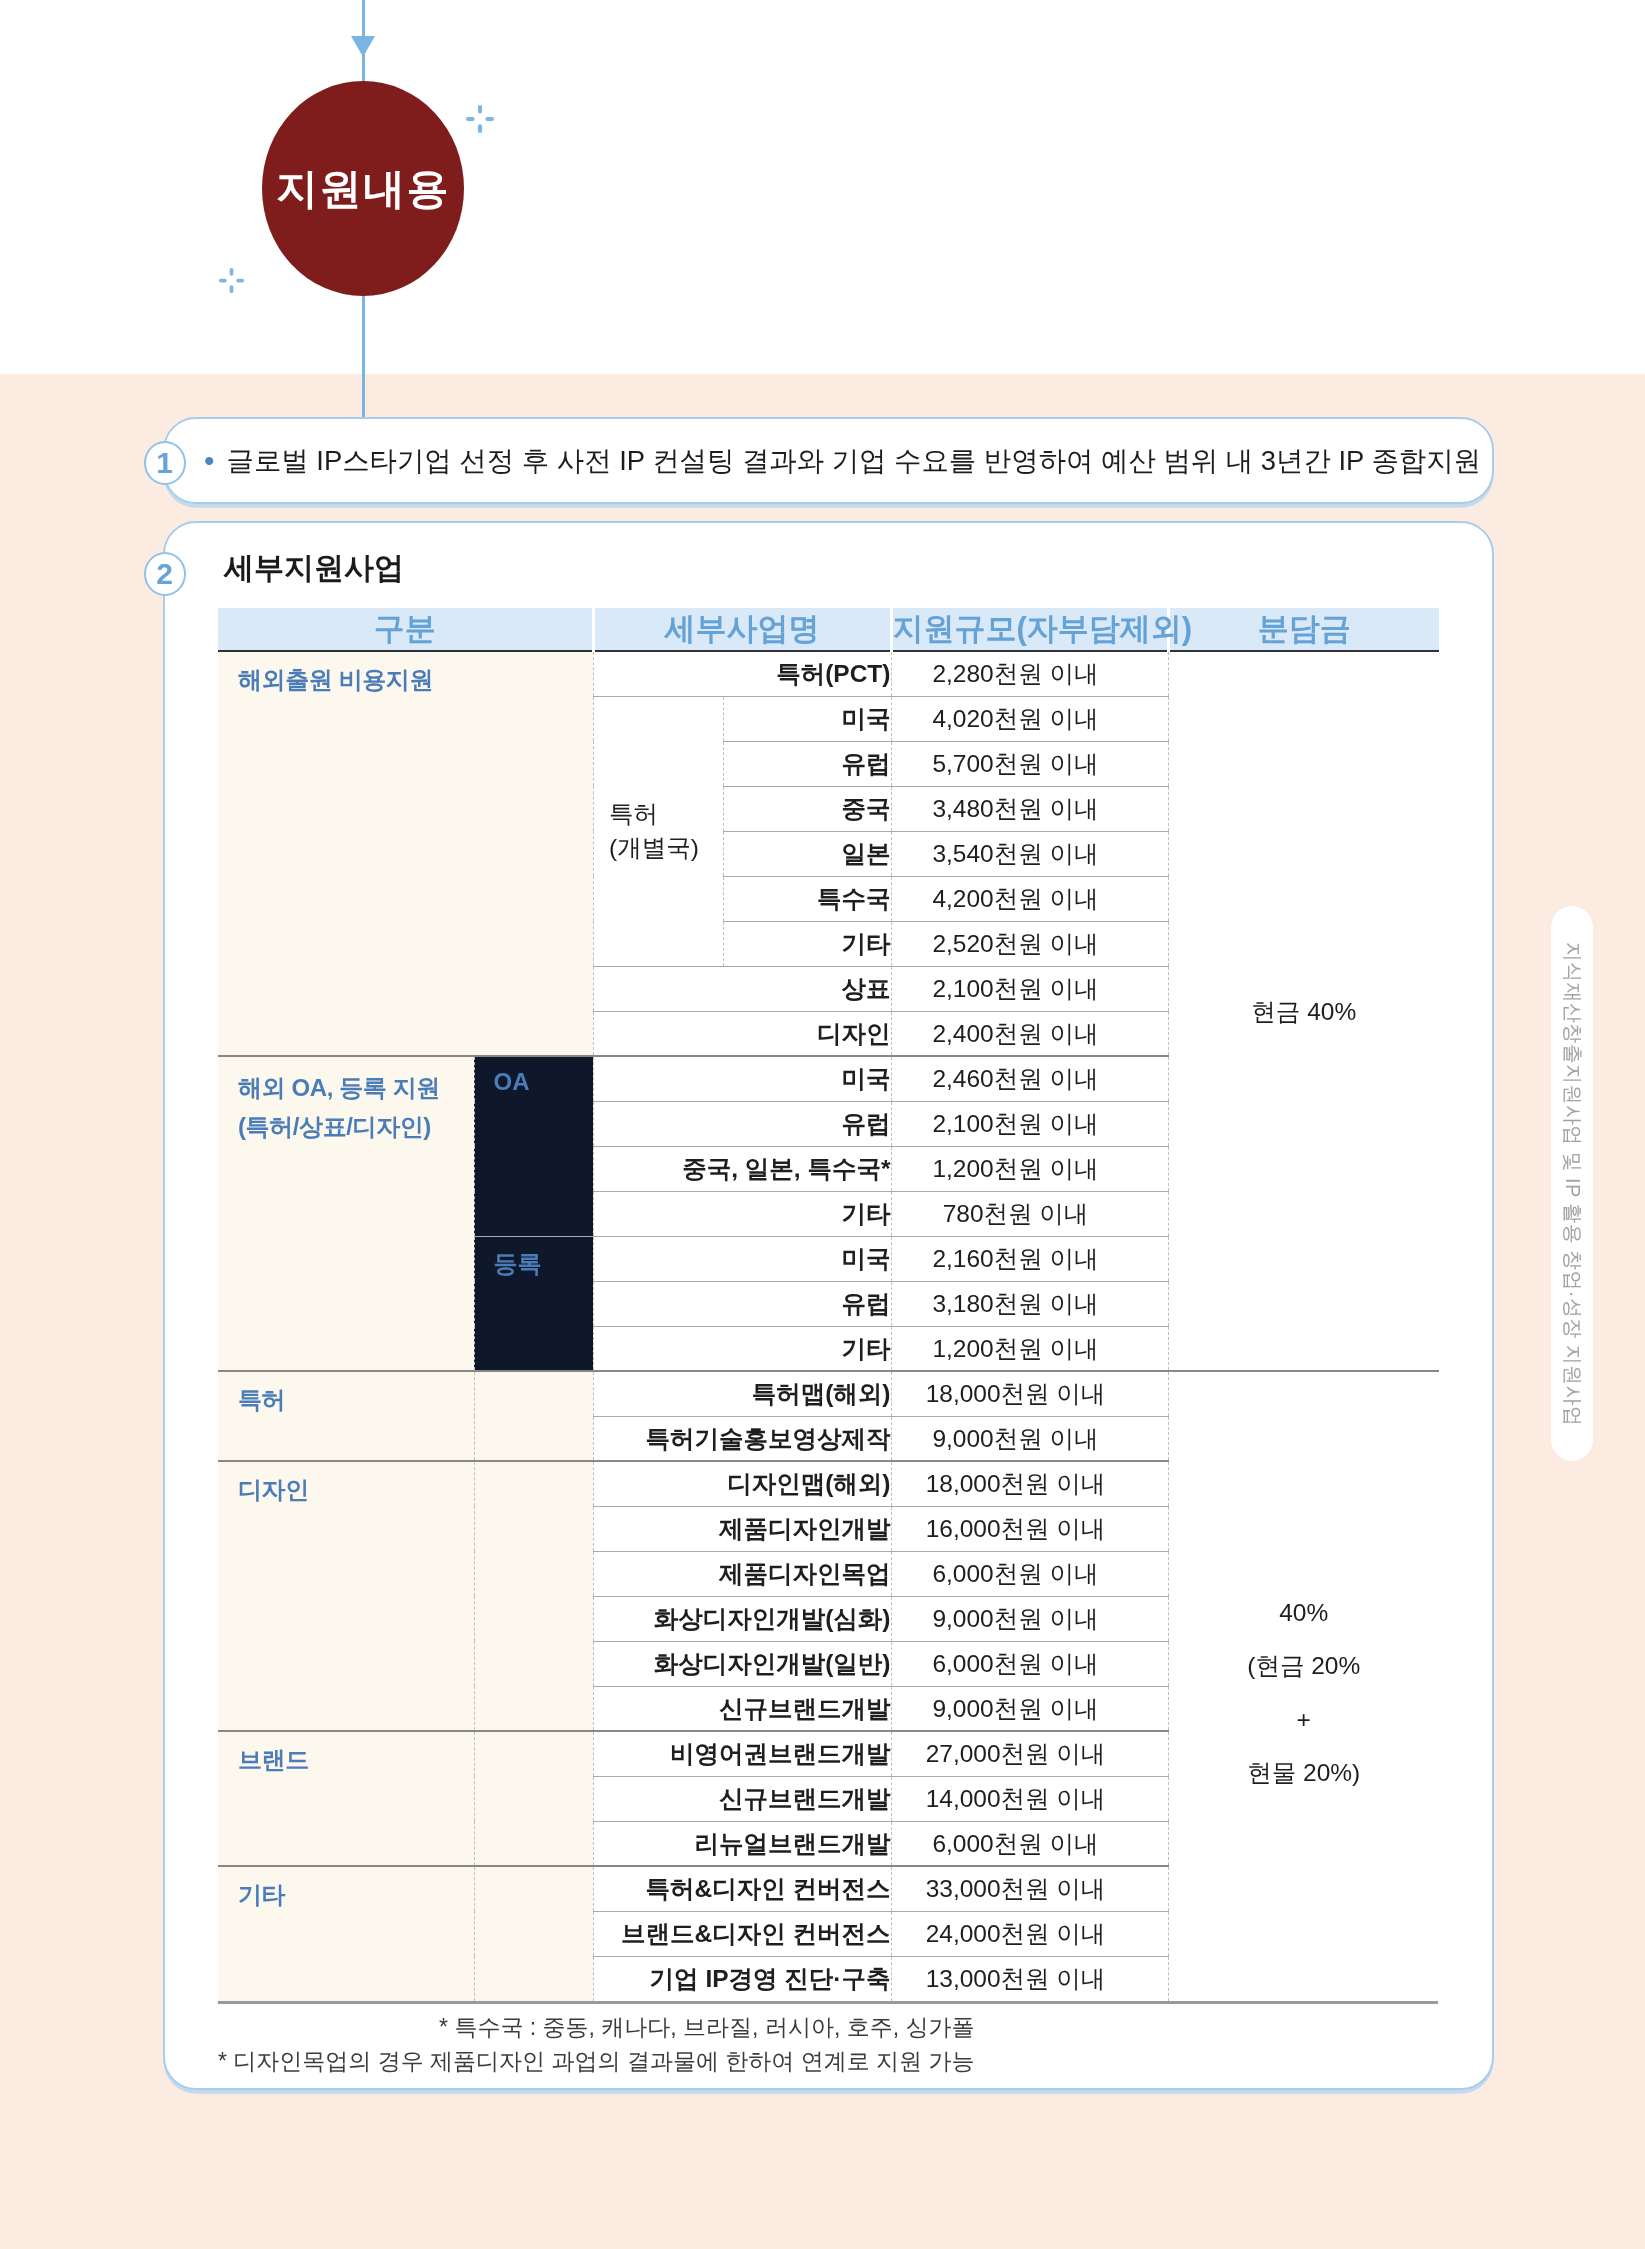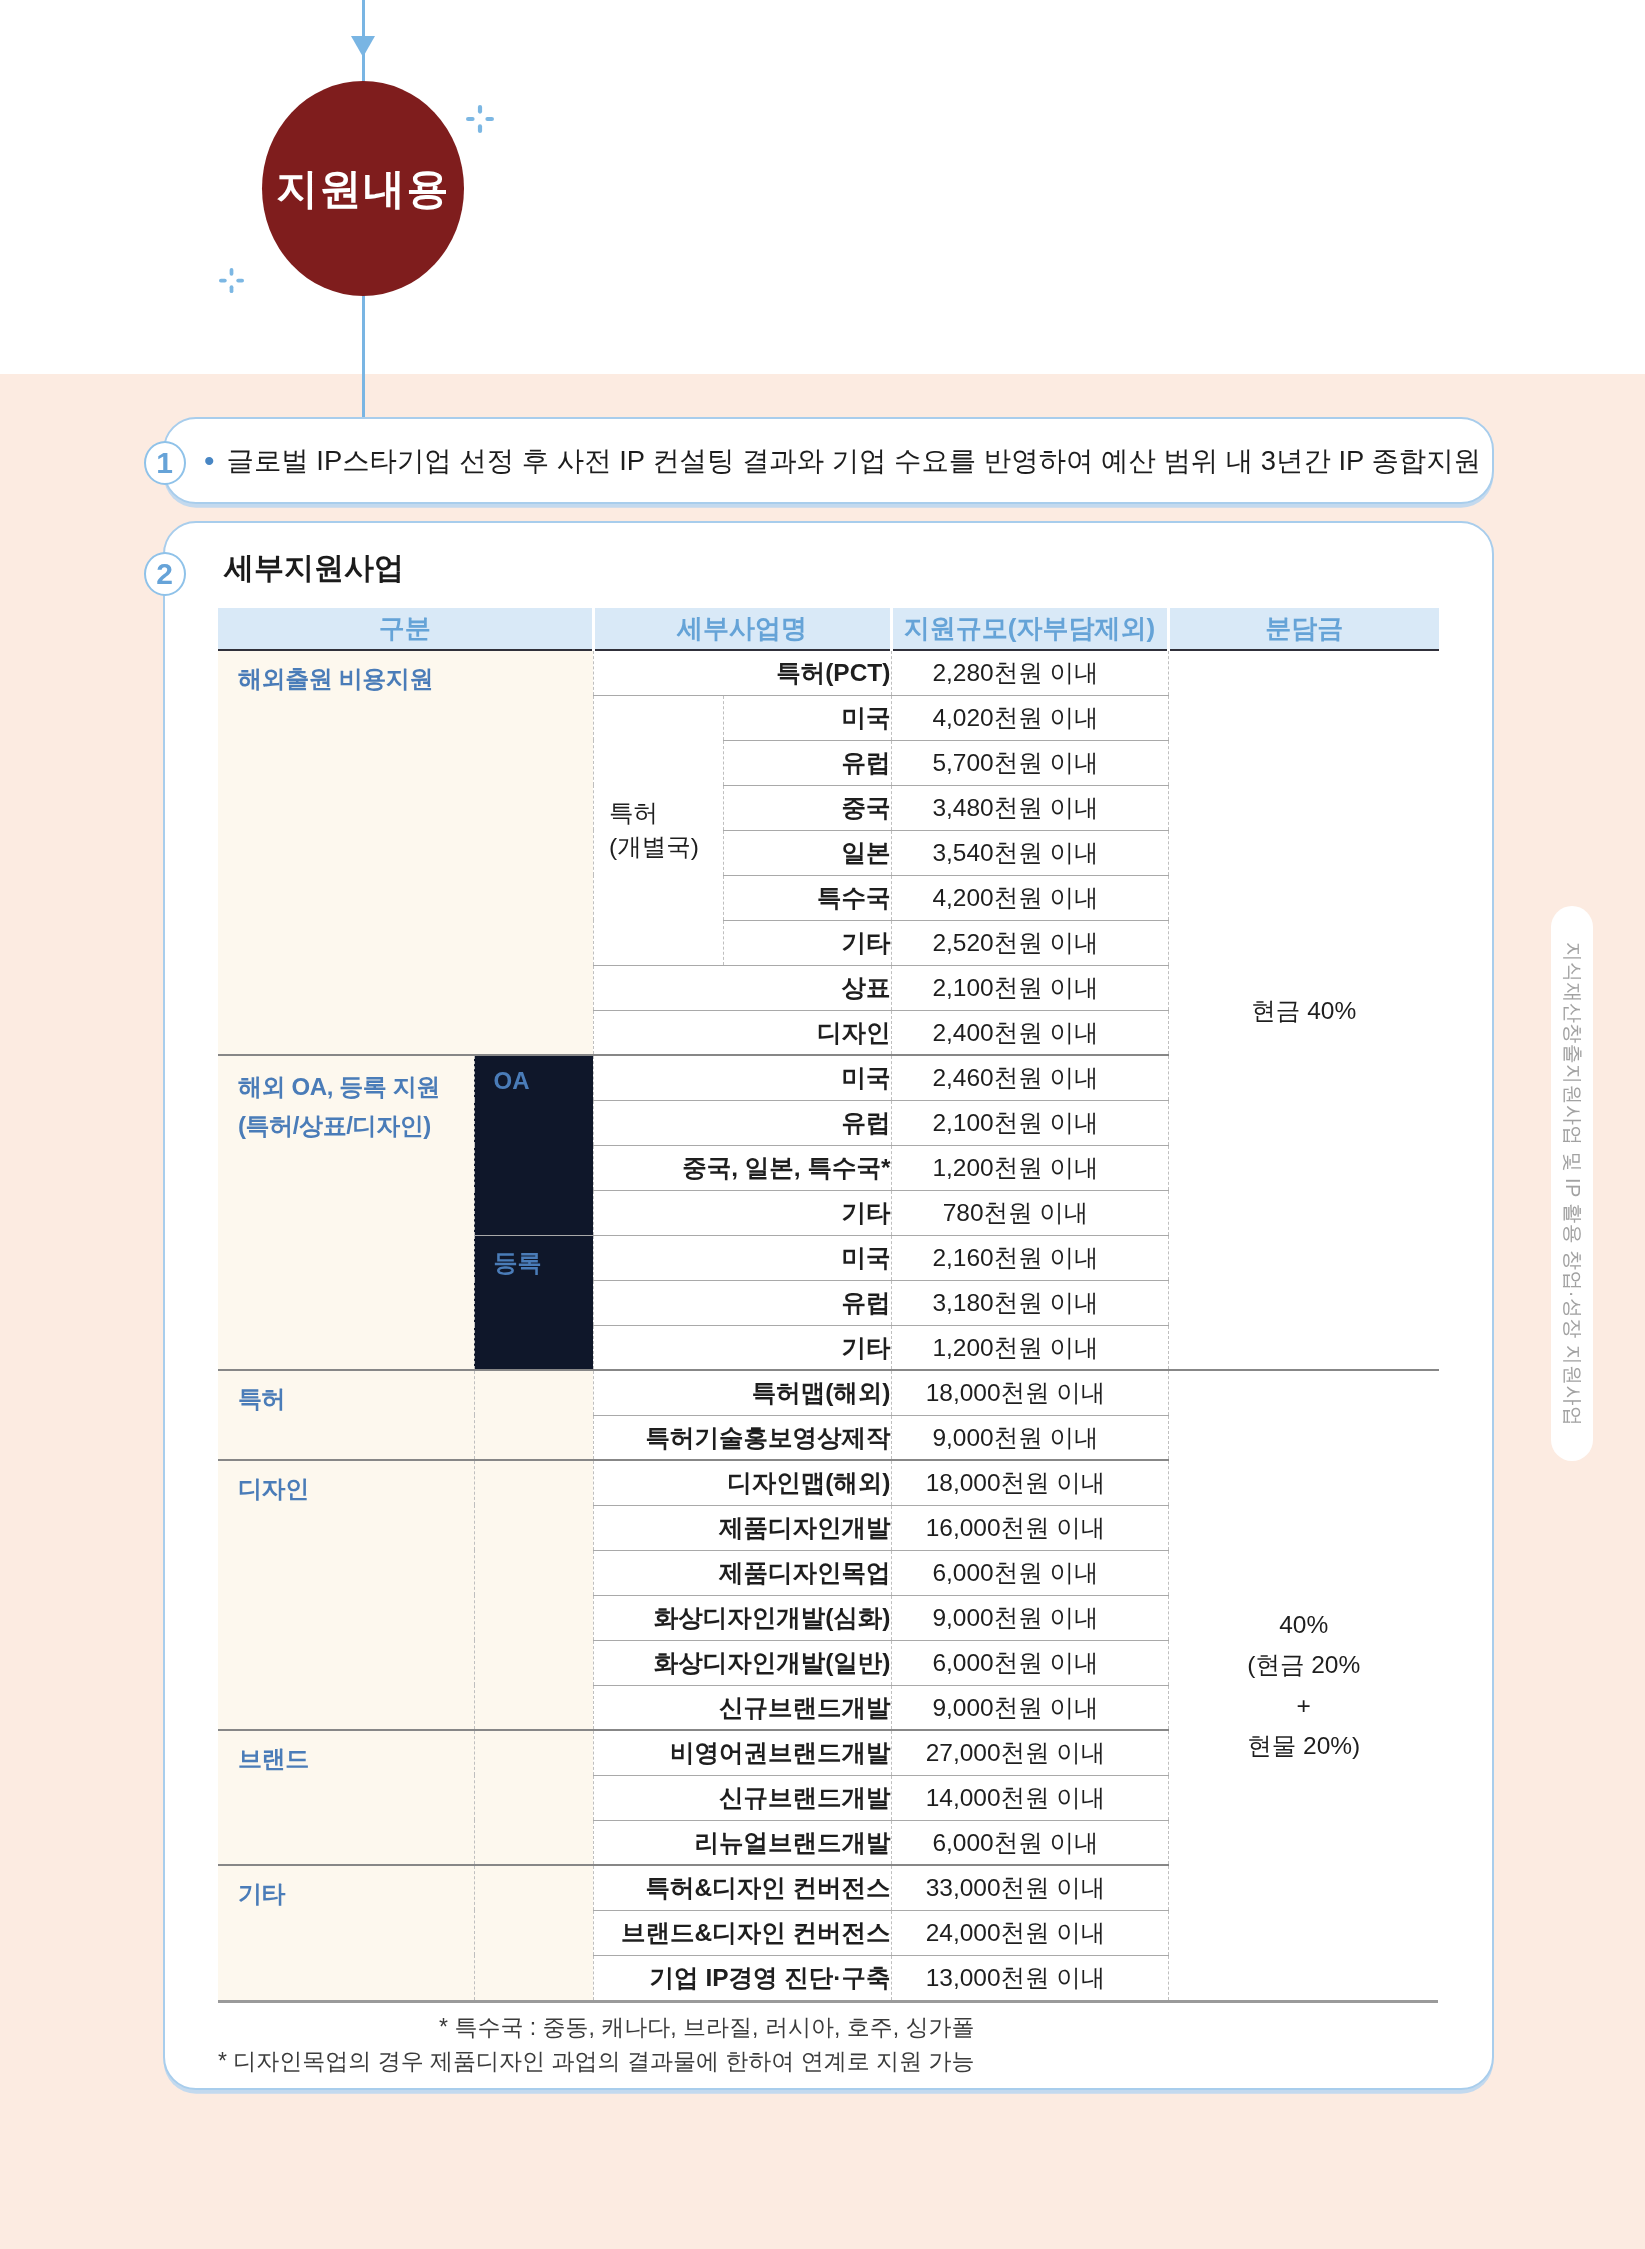--- a/index.html
+++ b/index.html
@@ -41,36 +41,36 @@
   .bullet { color:#4886c4; font-size:30px; margin-right:12px; line-height:1; }
   .c1text { color:#1d1d1d; font-size:27.4px; white-space:nowrap; }
 
   .card2-title { position:absolute; left:59px; top:25px; font-size:30px; font-weight:700; color:#1b1b1b; }
 
   
   .tbl-wrap { position:absolute; left:53px; top:85px; width:1220px; border-bottom:3px solid #9a9a9a; }
   table { width:100%; border-collapse:collapse; table-layout:fixed; }
   tr { height:45px; }
   tr.hrow { height:42px; }
-  th { background:#d9e9f7; color:#65a3d7; font-weight:600; font-size:26px;
+  th { background:#d9e9f7; color:#65a3d7; font-weight:600; font-size:31px;
     border-bottom:2.2px solid #30303a; white-space:nowrap; }
   th.gap { border-left:3.7px solid #ffffff; }
   td { font-size:24.5px; color:#1e1e1e; vertical-align:middle; }
   td.nm, td.co { text-align:right; padding-left:1px; white-space:nowrap;font-weight:bold; }
   td.amt { text-align:center; padding-right:28px; white-space:nowrap; }
   td.cat { background:#fdf8ee; color:#4a7cb8; font-weight:700; font-size:24px; vertical-align:top;
     text-align:left; padding:12px 0 0 20px; letter-spacing:-0.4px; white-space:nowrap; }
   td.cat span { display:block; line-height:1.62; }
   td.sub { background:#0f172a; color:#4a7cb8; font-weight:700; font-size:24px; vertical-align:top;
     text-align:left; padding:11px 0 0 19px; }
   td.se { background:#fdf8ee; }
   td.p2 { text-align:left; padding-left:15.6px; white-space:nowrap; }
   td.p2 span { display:block; line-height:1.4; }
   td.sh { text-align:center; }
-  td.sh span { display:block; line-height:1.65; }
+  td.sh span { display:block; line-height:1.65;margin-top:13px; }
   .rl { border-bottom:1.5px solid #a9a9a9; }
   .sl { border-bottom:2.2px solid #878787; }
   .dl { border-left:1.5px dashed #bfbfbf; }
 
   
   .notes { position:absolute; left:53px; top:1487px; color:#3b3b3b; font-size:23px; }
   .notes div { line-height:34px; white-space:nowrap;text-align:right; }
 
   
   .side-tab { position:absolute; left:1551px; top:906px; width:42px; height:555px;

